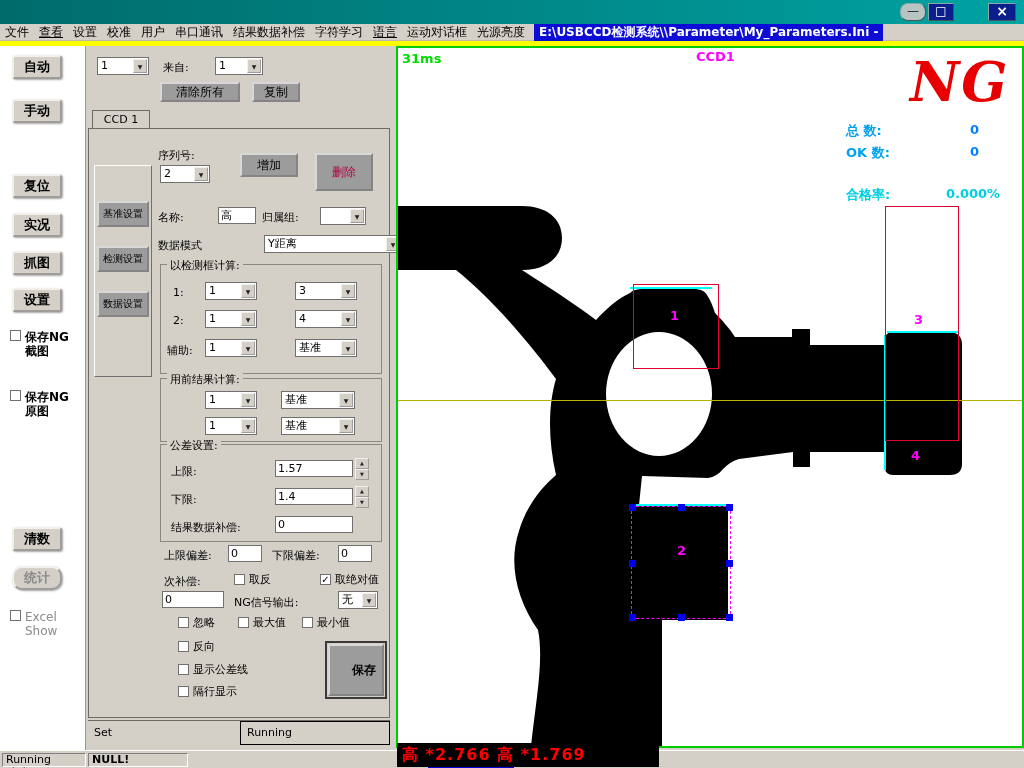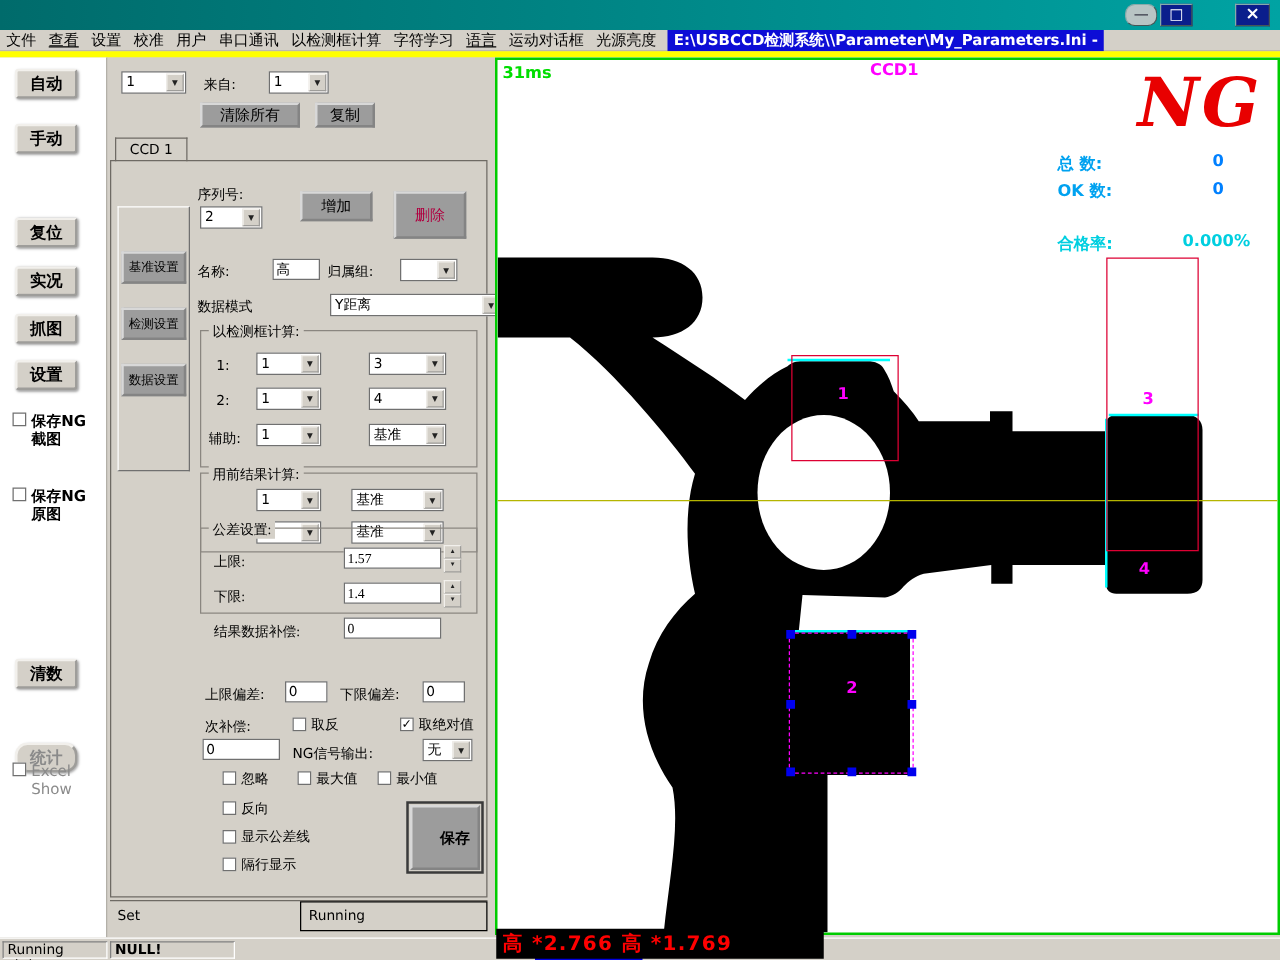--- a/index.html
+++ b/index.html
@@ -83,21 +83,21 @@
     <div class="winbtn navy" style="left:988px;width:28px;font-size:14px;"><span>×</span></div>
   </div>
 
   <div class="menubar">
     <span class="mitem">文件</span>
     <span class="mitem u">查看</span>
     <span class="mitem">设置</span>
     <span class="mitem">校准</span>
     <span class="mitem">用户</span>
     <span class="mitem">串口通讯</span>
-    <span class="mitem">以检测框计算</span>
+    <span class="mitem">结果数据补偿</span>
     <span class="mitem">字符学习</span>
     <span class="mitem u">语言</span>
     <span class="mitem">运动对话框</span>
     <span class="mitem">光源亮度</span>
     <span class="doc-title">E:\USBCCD检测系统\\Parameter\My_Parameters.Ini -</span>
   </div>
   <div class="yellowline"></div>
 
   <div class="sidebar">
     <button class="sbtn" style="top:9px;">自动</button>
@@ -110,21 +110,21 @@
     <div class="cbgroup" style="top:284px;">
       <span class="cb"></span>
       <span>保存NG截图</span>
     </div>
     <div class="cbgroup" style="top:344px;">
       <span class="cb"></span>
       <span>保存NG原图</span>
     </div>
 
     <button class="sbtn" style="top:481px;">清数</button>
-    <button class="sbtn disabled" style="top:548px;border-radius:10px;">统计</button>
+    <button class="sbtn disabled" style="top:520px;border-radius:10px;">统计</button>
 
     <div class="cbgroup gray" style="top:564px;">
       <span class="cb"></span>
       <span>Excel Show</span>
     </div>
   </div>
 
   <div class="panel">
     <div class="combo" style="left:11px;top:11px;width:52px;"><span>1</span><span class="carr">▼</span></div>
     <span class="lbl" style="left:77px;top:14px;">来自:</span>
@@ -169,21 +169,21 @@
     </div>
 
     <div class="group" style="left:74px;top:332px;width:222px;height:64px;">
       <span class="legend">用前结果计算:</span>
       <div class="combo" style="left:44px;top:12px;width:52px;"><span>1</span><span class="carr">▼</span></div>
       <div class="combo" style="left:120px;top:12px;width:74px;"><span>基准</span><span class="carr">▼</span></div>
       <div class="combo" style="left:44px;top:38px;width:52px;"><span>1</span><span class="carr">▼</span></div>
       <div class="combo" style="left:120px;top:38px;width:74px;"><span>基准</span><span class="carr">▼</span></div>
     </div>
 
-    <div class="group" style="left:74px;top:376px;width:222px;height:69px;font-family:Liberation Serif, serif;">
+    <div class="group" style="left:74px;top:398px;width:222px;height:98px;">
       <span class="legend">公差设置:</span>
       <span class="lbl" style="left:10px;top:19px;">上限:</span>
       <input class="tin" style="left: 114px; top: 15px; width: 78px;" value="1.57">
       <div class="spin" style="left:194px;top:13px;">
           <i>▲</i>
           <i>▼</i>
         </div>
       <span class="lbl" style="left:10px;top:47px;">下限:</span>
       <input class="tin" style="left: 114px; top: 43px; width: 78px;" value="1.4">
       <div class="spin" style="left:194px;top:41px;">

